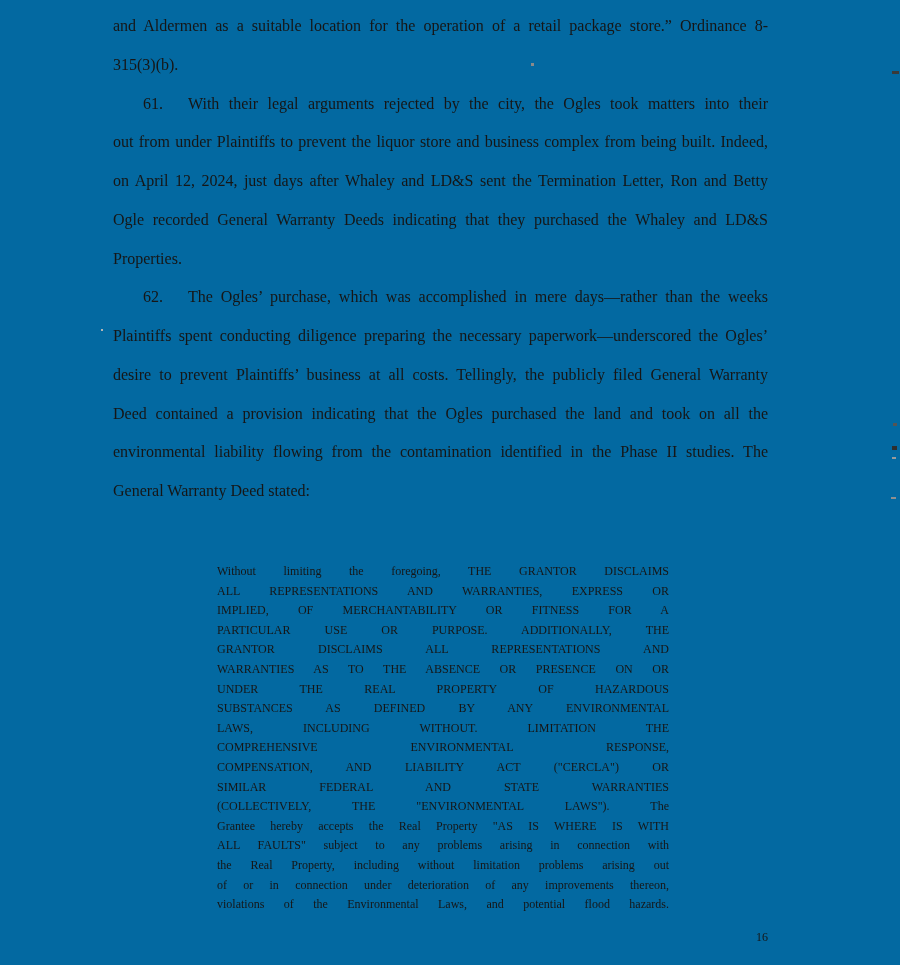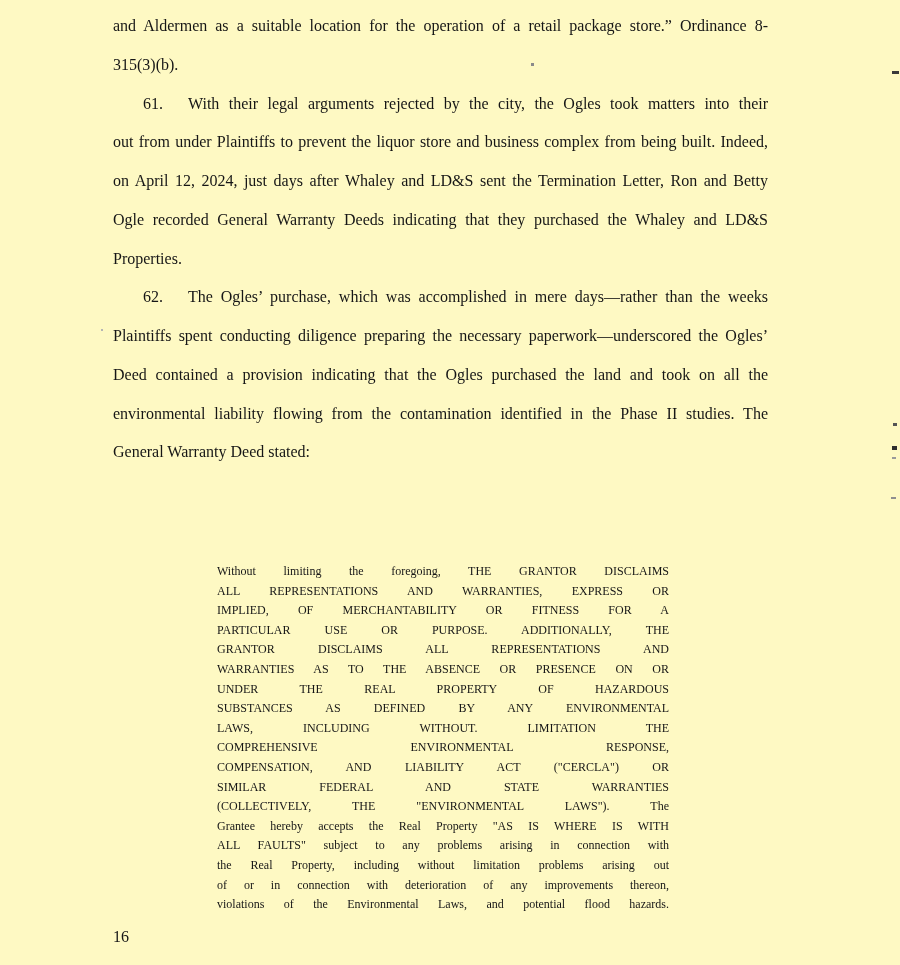--- a/index.html
+++ b/index.html
@@ -1,21 +1,21 @@
 <!DOCTYPE html>
 <html><head>
 <meta charset="utf-8">
 <title>Document Page</title>
 <style>
   html, body { margin: 0; padding: 0; background: #ffffff; }
   #page {
     position: relative;
     width: 900px;
     height: 965px;
-    background: #fef9c3;
+    background: #0369a1;
     overflow: hidden;
     font-family: "Liberation Serif", "DejaVu Serif", serif;
     color: #161616;
     -webkit-font-smoothing: antialiased;
   }
   .bodycol {
     position: absolute;
     left: 113px;
     top: 7px;
     width: 655px;
@@ -45,22 +45,22 @@
     height: 19.6px;
     line-height: 19.6px;
     text-align: justify;
     text-align-last: justify;
   }
   .pageno {
     position: absolute;
     left: 113px;
     top: 927px;
     width: 655px;
-    text-align: left;
-    font-size: 16px;
+    text-align: right;
+    font-size: 12px;
     line-height: 20px;
   }
   .artifact { position: absolute; }
 </style>
 </head>
 <body>
 
 <div id="page">
 
   <div class="bodycol">
@@ -74,20 +74,21 @@
       <div class="ln j"><span class="pnum">61.</span><span>With their legal arguments rejected by the city, the Ogles took matters into their</span></div>
       <div class="ln j">out from under Plaintiffs to prevent the liquor store and business complex from being built.  Indeed,</div>
       <div class="ln j">on April 12, 2024, just days after Whaley and LD&amp;S sent the Termination Letter, Ron and Betty</div>
       <div class="ln j">Ogle recorded General Warranty Deeds indicating that they purchased the Whaley and LD&amp;S</div>
       <div class="ln">Properties.</div>
     </div>
 
     <div>
       <div class="ln j"><span class="pnum">62.</span><span>The Ogles’ purchase, which was accomplished in mere days—rather than the weeks</span></div>
       <div class="ln j">Plaintiffs spent conducting diligence preparing the necessary paperwork—underscored the Ogles’</div>
+      <div class="ln j">desire to prevent Plaintiffs’ business at all costs.  Tellingly, the publicly filed General Warranty</div>
       <div class="ln j">Deed contained a provision indicating that the Ogles purchased the land and took on all the</div>
       <div class="ln j">environmental liability flowing from the contamination identified in the Phase II studies.  The</div>
       <div class="ln">General Warranty Deed stated:</div>
     </div>
 
   </div>
 
   <div class="quote">
     <div class="qln">Without limiting the foregoing, THE GRANTOR DISCLAIMS</div>
     <div class="qln">ALL REPRESENTATIONS AND WARRANTIES, EXPRESS OR</div>
@@ -98,21 +99,21 @@
     <div class="qln">UNDER THE REAL PROPERTY OF HAZARDOUS</div>
     <div class="qln">SUBSTANCES AS DEFINED BY ANY ENVIRONMENTAL</div>
     <div class="qln">LAWS, INCLUDING WITHOUT. LIMITATION THE</div>
     <div class="qln">COMPREHENSIVE ENVIRONMENTAL RESPONSE,</div>
     <div class="qln">COMPENSATION, AND LIABILITY ACT ("CERCLA") OR</div>
     <div class="qln">SIMILAR FEDERAL AND STATE WARRANTIES</div>
     <div class="qln">(COLLECTIVELY, THE "ENVIRONMENTAL LAWS"). The</div>
     <div class="qln">Grantee hereby accepts the Real Property "AS IS WHERE IS WITH</div>
     <div class="qln">ALL FAULTS" subject to any problems arising in connection with</div>
     <div class="qln">the Real Property, including without limitation problems arising out</div>
-    <div class="qln">of or in connection with deterioration of any improvements thereon,</div>
+    <div class="qln">of or in connection under deterioration of any improvements thereon,</div>
     <div class="qln">violations of the Environmental Laws, and potential flood hazards.</div>
   </div>
 
   <div class="pageno">16</div>
 
   <div class="artifact" style="left:892px;top:71px;width:7px;height:3px;background:#3a3a3a;"></div>
   <div class="artifact" style="left:531px;top:63px;width:3px;height:3px;background:#8a8a8a;"></div>
   <div class="artifact" style="left:101px;top:329px;width:2px;height:2px;background:#b5b5b5;"></div>
   <div class="artifact" style="left:893px;top:423px;width:4px;height:3px;background:#555;"></div>
   <div class="artifact" style="left:892px;top:446px;width:5px;height:4px;background:#2e2e2e;"></div>

